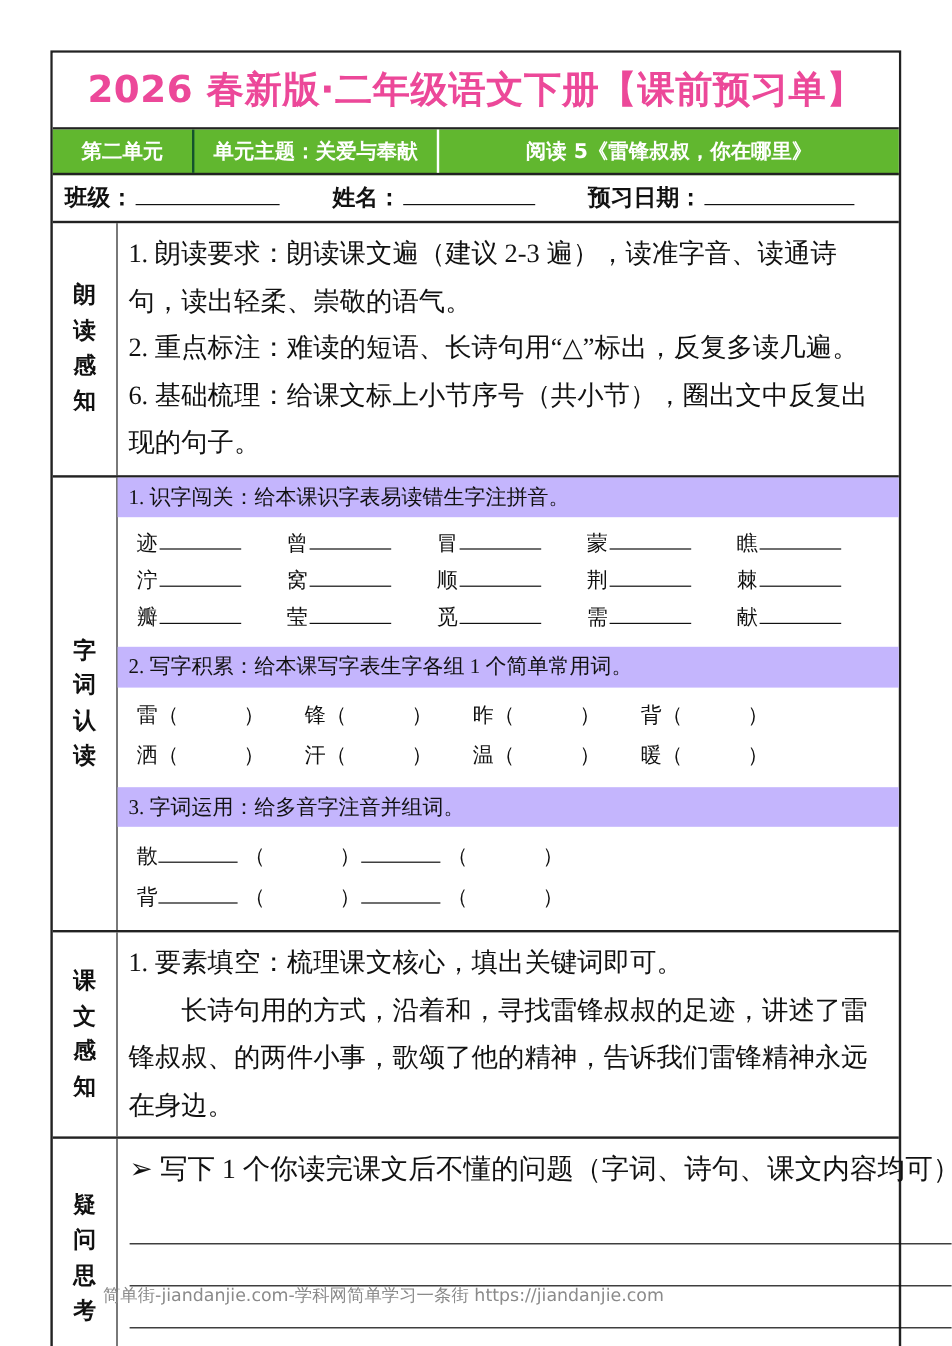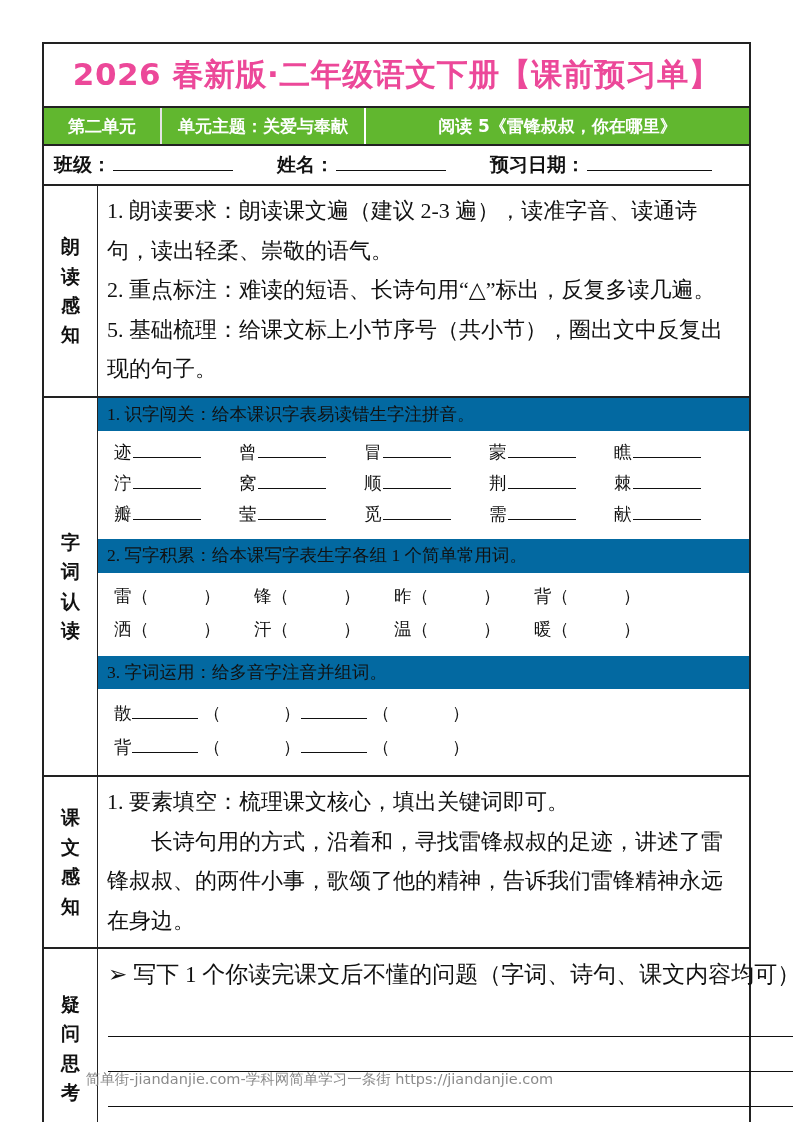--- a/index.html
+++ b/index.html
@@ -63,21 +63,21 @@
   .unit-cell {
     display: flex;
     align-items: center;
     justify-content: center;
     font-family: "DejaVu Sans", "Liberation Sans", sans-serif;
     font-weight: bold;
     font-size: 17px;
     white-space: nowrap;
     box-sizing: border-box;
   }
-  .unit-cell.u1 { width: 118px; border-right: 2px solid #e5e5e5; }
+  .unit-cell.u1 { width: 118px; border-right: 2px solid #14532d; }
   .unit-cell.u2 { width: 204px; border-right: 2px solid #ffffff; }
   .unit-cell.u3 { flex: 1; }
 
   
   .info-row {
     height: 40px;
     border-bottom: 2px solid #222222;
     display: flex;
     align-items: center;
     padding-left: 10px;
@@ -133,21 +133,21 @@
   }
   .u-52 { width: 52px; }
   .u-70 { width: 70px; }
 
   .seclist { padding: 5px 9px 7px 9px; }
   .seclist .line { font-size: 22px; line-height: 1.80; }
   .indent { text-indent: 2em; }
 
   
   .sub-head {
-    background: #0369a1;
+    background: #c4b5fd;
     font-size: 17.5px;
     padding: 4px 14px 4px 9px;
     line-height: 1.45;
   }
 
   
   .char-grid {
     padding: 4px 6px 6px 16px;
   }
   .char-row {
@@ -263,21 +263,21 @@
         <span>感</span>
         <span>知</span>
       </div>
       <div class="body-col">
         <div class="seclist">
           <div class="line">
             <span>1. 朗读要求：朗读课文</span><span class="u u-52"></span><span>遍（建议 2-3 遍），读准字音、读通诗句，读出轻柔、崇敬的语气。</span>
           </div>
           <div class="line">2. 重点标注：难读的短语、长诗句用“△”标出，反复多读几遍。</div>
           <div class="line">
-            <span>5. 基础梳理：给课文标上小节序号（共</span><span class="u u-52"></span><span>小节），圈出文中反复出现的句子。</span>
+            <span>6. 基础梳理：给课文标上小节序号（共</span><span class="u u-52"></span><span>小节），圈出文中反复出现的句子。</span>
           </div>
         </div>
       </div>
     </div>
 
     <div class="section">
       <div class="side-label">
         <span>字</span>
         <span>词</span>
         <span>认</span>

